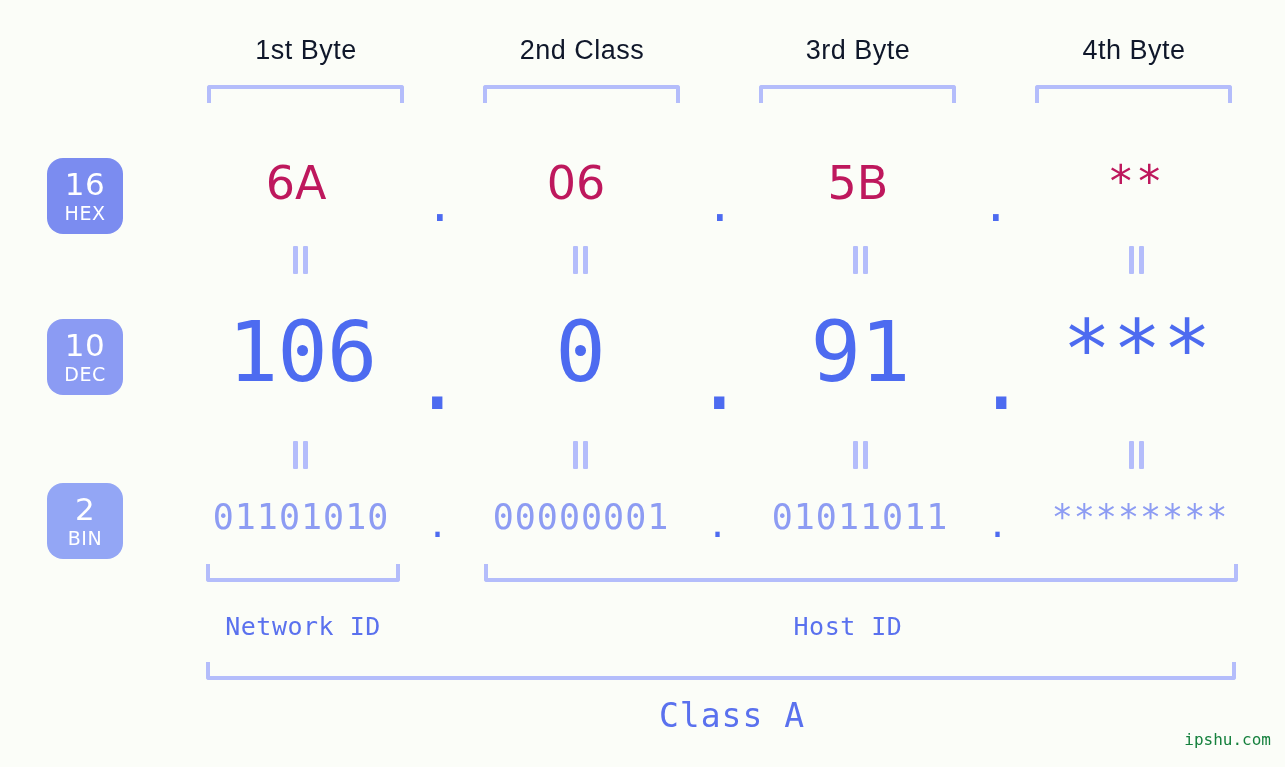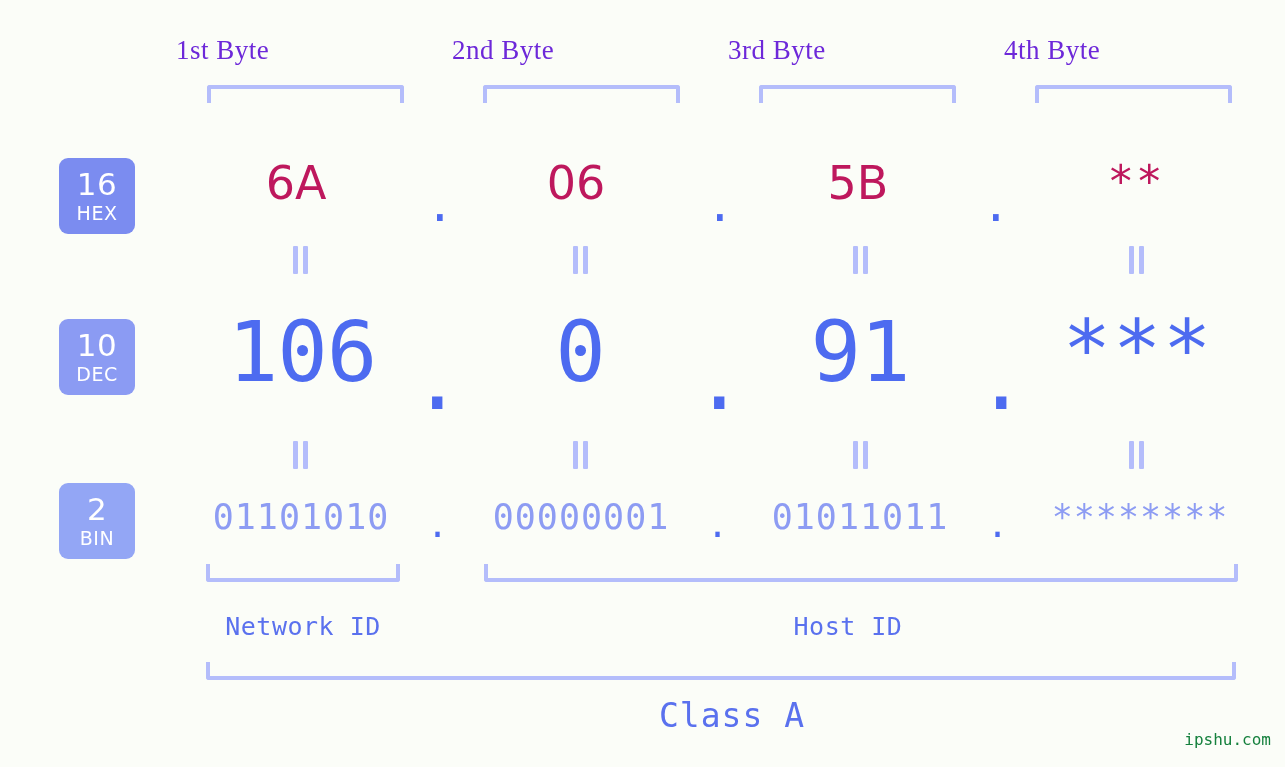--- a/index.html
+++ b/index.html
@@ -17,24 +17,24 @@
     position: relative;
     width: 1285px;
     height: 767px;
   }
 
   
   .byte-label {
     position: absolute;
     top: 30px;
     width: 260px;
-    text-align: left;
-    font-family: Liberation Serif, serif;
+    text-align: center;
+    font-family: Liberation Sans, sans-serif;
     font-size: 27px;
-    color: #6d28d9;
+    color: #0f172a;
     letter-spacing: 0.5px;
     line-height: 40px;
   }
 
   
   .bracket-down {           
     position: absolute;
     border: 4px solid #b4bdfb;
     border-bottom: none;
     height: 18px;
@@ -49,29 +49,28 @@
     box-sizing: border-box;
     border-radius: 0 0 3px 3px;
   }
 
   
   .badge {
     position: absolute;
     left: 47px;
     width: 76px;
     height: 76px;
-    border-radius: 9px;
+    border-radius: 16px;
     color: #ffffff;
     display: flex;
     flex-direction: column;
     align-items: center;
     justify-content: center;
     font-family: "DejaVu Sans", sans-serif;
     line-height: 1;
-    margin-left: 12px;
   }
   .badge .num {
     font-size: 31px;
     font-weight: 400;
     letter-spacing: 0.5px;
   }
   .badge .abbr {
     font-size: 19px;
     margin-top: 4px;
     letter-spacing: 0.5px;
@@ -180,21 +179,21 @@
     color: #15803d;
     letter-spacing: 0px;
   }
 </style>
 </head>
 <body>
 
 <div id="stage">
 
   <div class="byte-label" style="left:176px;">1st Byte</div>
-  <div class="byte-label" style="left:452px;">2nd Byte</div>
+  <div class="byte-label" style="left:452px;">2nd Class</div>
   <div class="byte-label" style="left:728px;">3rd Byte</div>
   <div class="byte-label" style="left:1004px;">4th Byte</div>
 
   <div class="bracket-down" style="left:207px;  top:85px; width:197px;"></div>
   <div class="bracket-down" style="left:483px;  top:85px; width:197px;"></div>
   <div class="bracket-down" style="left:759px;  top:85px; width:197px;"></div>
   <div class="bracket-down" style="left:1035px; top:85px; width:197px;"></div>
 
   <div class="badge" style="top:158px; background:#7b8cf0;">
     <span class="num">16</span>

